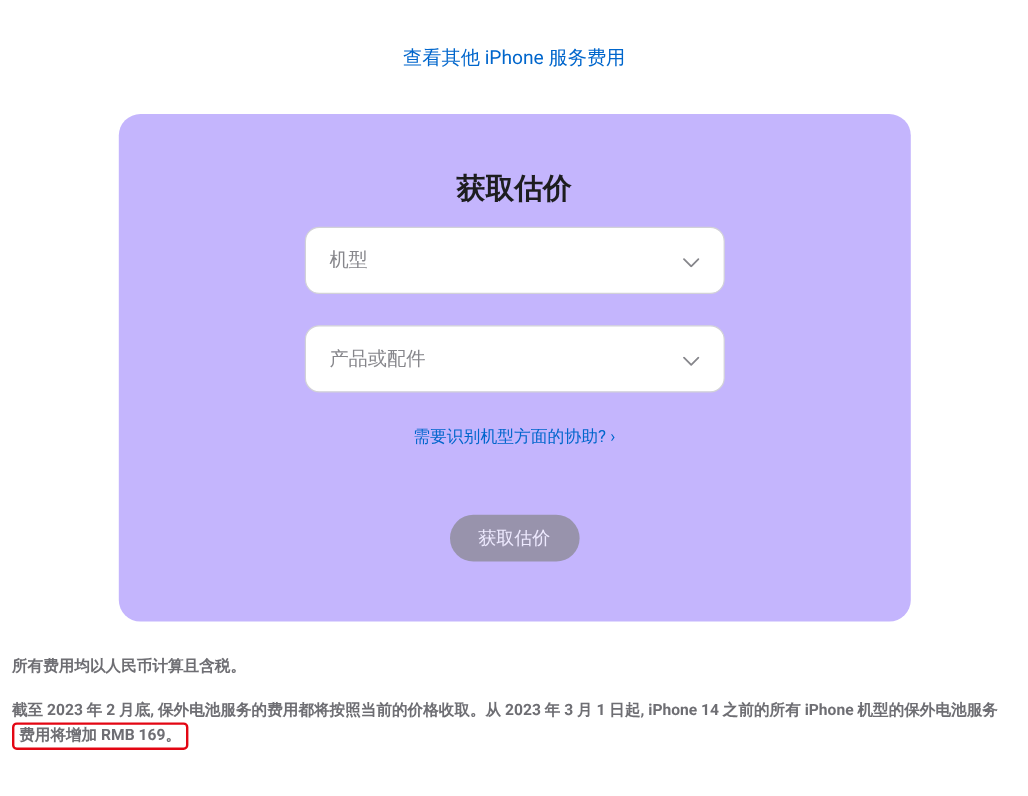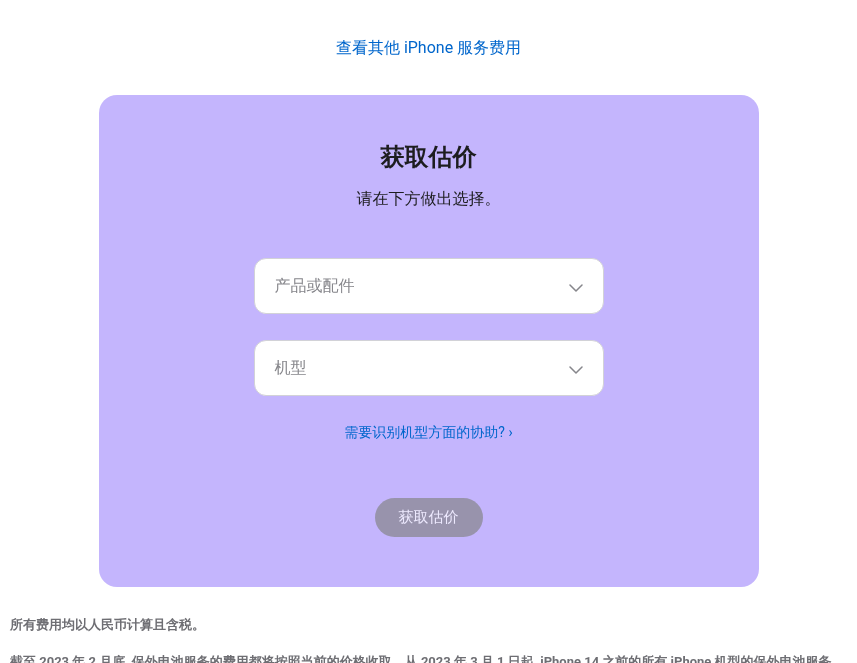--- a/index.html
+++ b/index.html
@@ -108,36 +108,35 @@
   </style>
 </head>
 <body>
 
 <div class="top-link">
   <a href="#">查看其他 iPhone 服务费用</a>
 </div>
 
 <div class="card">
   <div class="card-title">获取估价</div>
-  <div class="card-subtitle">请在下方做出选择。</div>
 
   <div class="select-wrapper">
     <div class="select">
-      <span class="select-placeholder">产品或配件</span>
+      <span class="select-placeholder">机型</span>
       <span class="chevron">
         <svg width="14" height="8" viewBox="0 0 14 8" fill="none">
           <path d="M1 1L7 7L13 1" stroke="#86868b" stroke-width="1.5" stroke-linecap="round" stroke-linejoin="round"></path>
         </svg>
       </span>
     </div>
   </div>
 
   <div class="select-wrapper">
     <div class="select">
-      <span class="select-placeholder">机型</span>
+      <span class="select-placeholder">产品或配件</span>
       <span class="chevron">
         <svg width="14" height="8" viewBox="0 0 14 8" fill="none">
           <path d="M1 1L7 7L13 1" stroke="#86868b" stroke-width="1.5" stroke-linecap="round" stroke-linejoin="round"></path>
         </svg>
       </span>
     </div>
   </div>
 
   <div class="help-link">
     <a href="#">

